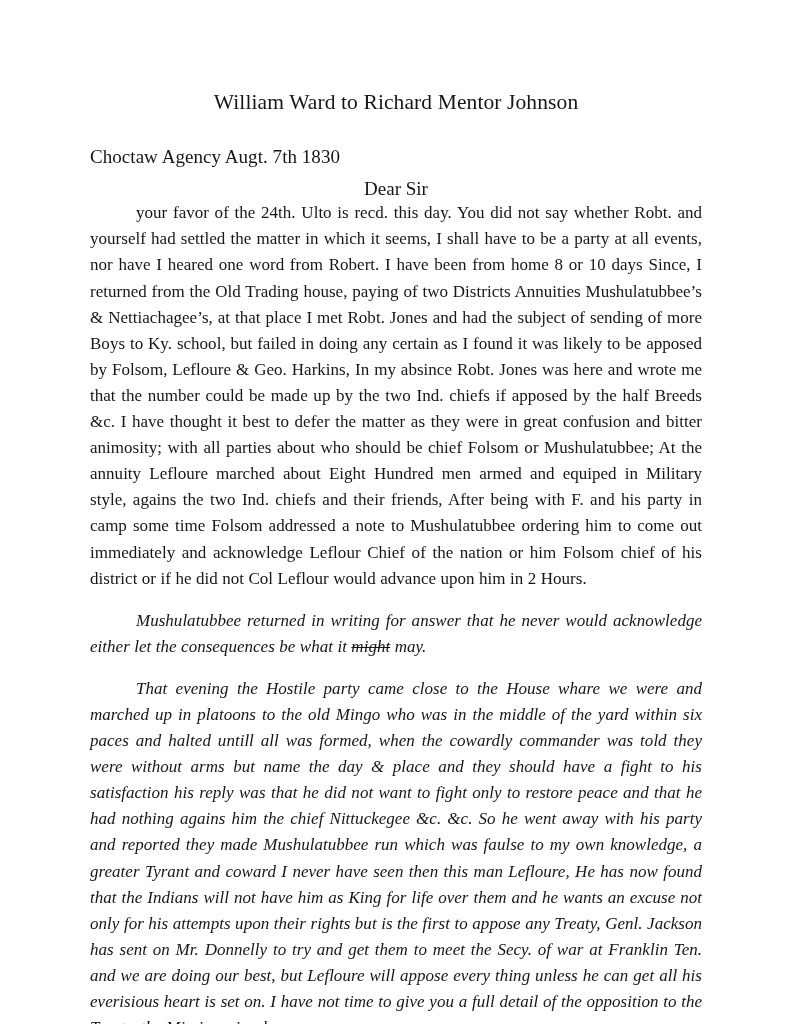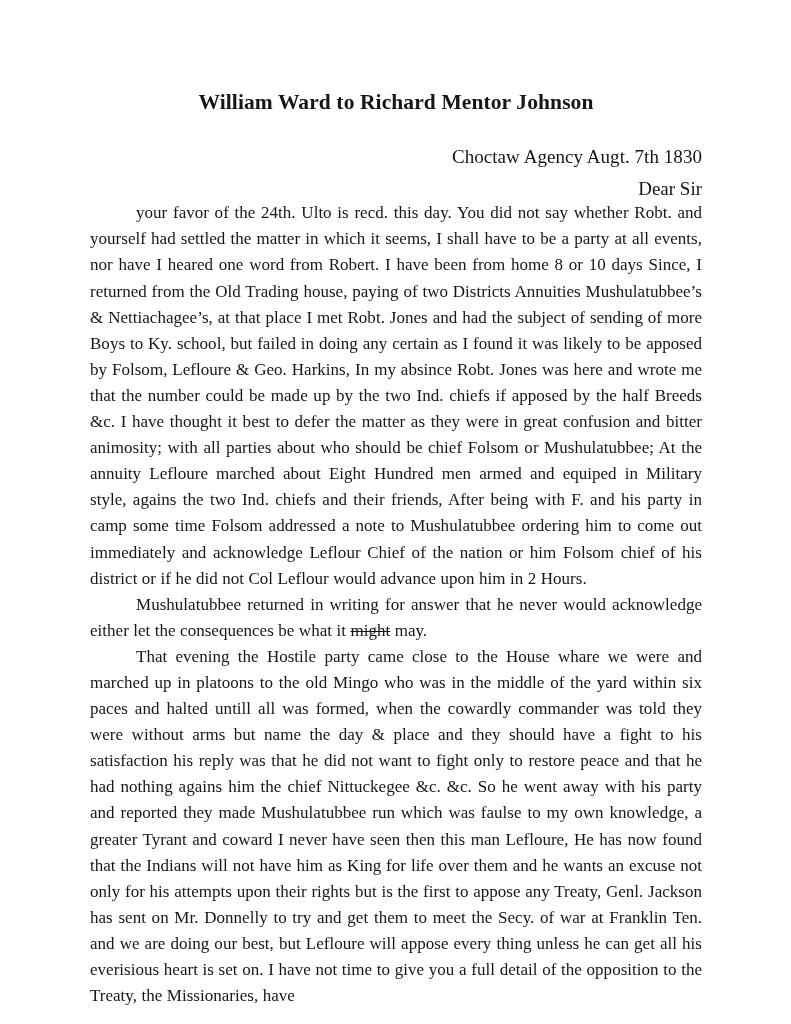--- a/index.html
+++ b/index.html
@@ -25,54 +25,55 @@
   .content {
     position: absolute;
     left: 90px;
     top: 0;
     width: 612px;
   }
   .doc-title {
     margin: 0;
     padding-top: 90px;
     font-size: 21.5px;
-    font-weight: bold;
+    font-weight: normal;
     text-align: center;
     letter-spacing: 0.1px;
     line-height: 1.2;
   }
   .dateline {
     margin: 0;
     padding-top: 29px;
     font-size: 19px;
-    text-align: right;
+    text-align: left;
     line-height: 1.25;
     letter-spacing: 0.05px;
   }
   .salutation {
     margin: 0;
     padding-top: 8px;
     font-size: 19px;
-    text-align: right;
+    text-align: center;
     line-height: 1.25;
   }
   .para {
     margin: 0;
     font-size: 17px;
     line-height: 26.1px;
     text-align: justify;
     text-justify: inter-word;
     letter-spacing: 0.02px;
     word-spacing: 0.2px;
   }
   .para.indent {
     text-indent: 46px;
   }
   .para + .para {
-    margin-top: 0;
+    margin-top: 16px;
+    font-style: italic;
   }
   .strike {
     text-decoration: line-through;
     text-decoration-thickness: 1px;
   }
 </style>
 </head>
 <body>
 
 <div class="page">

